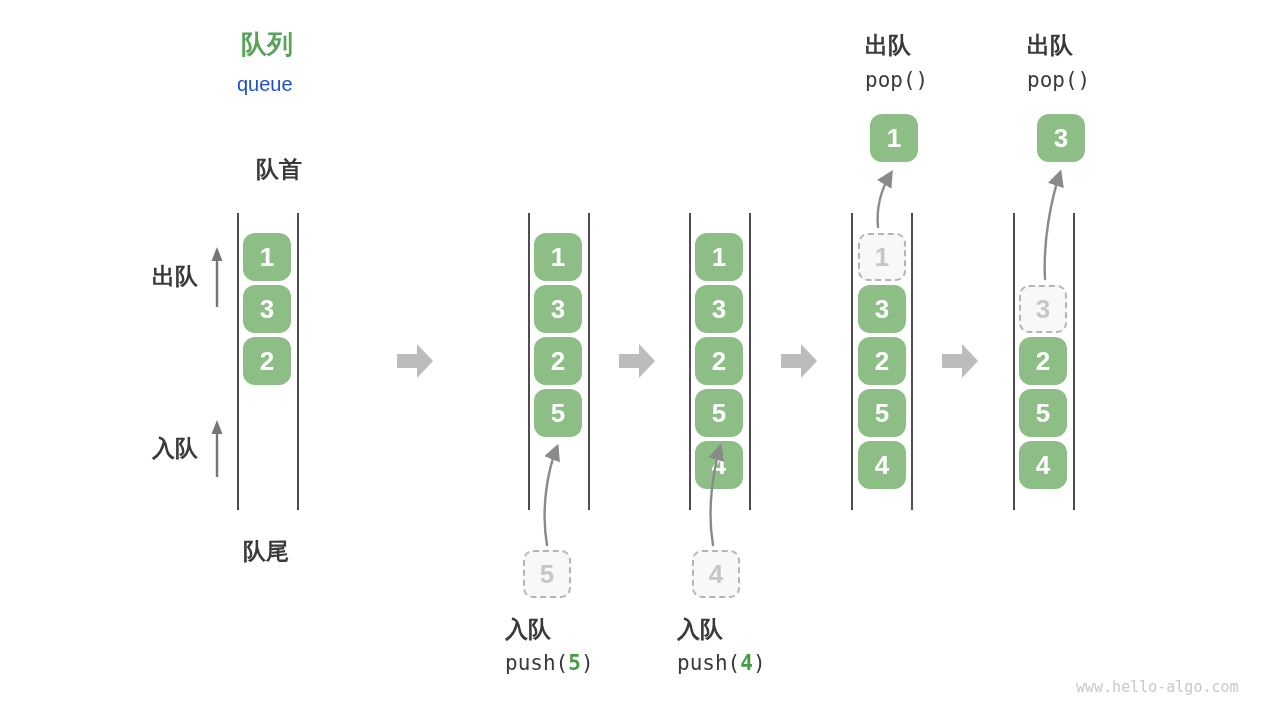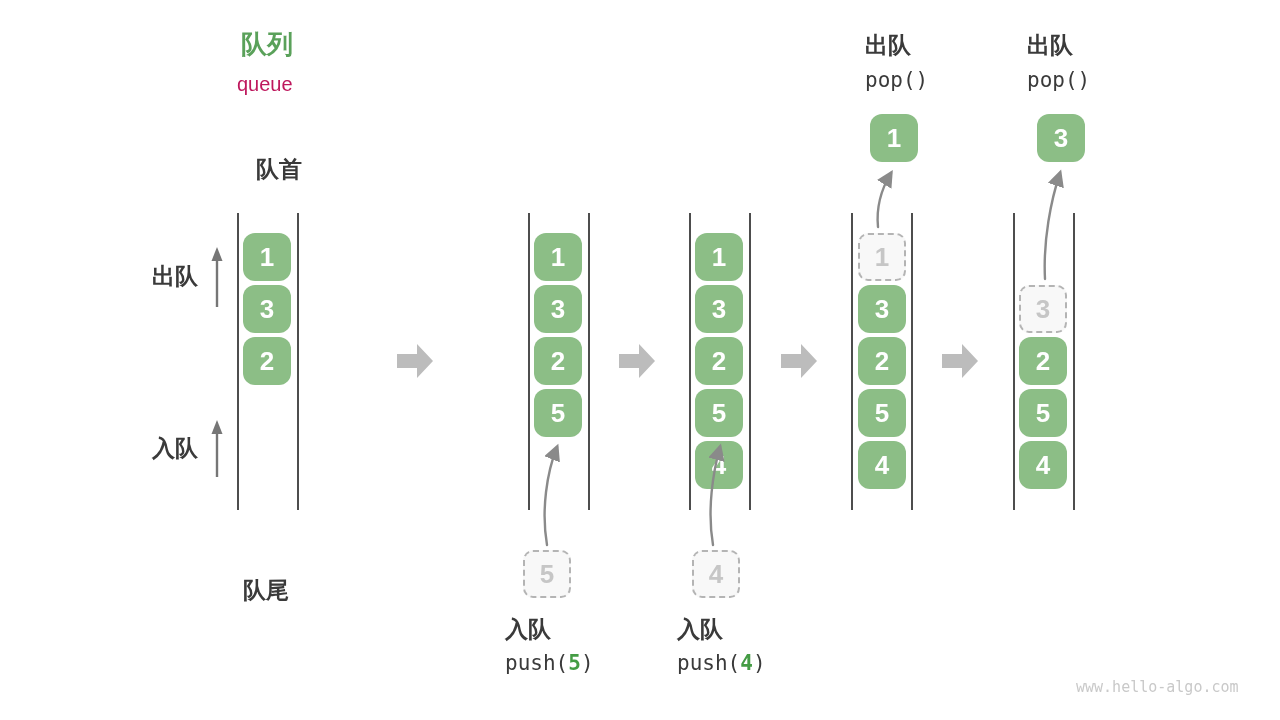--- a/index.html
+++ b/index.html
@@ -16,37 +16,37 @@
     font-size: 26px; font-weight: bold;
     font-family: "Liberation Sans", sans-serif;
   }
   .ghost {
     background: #f8f8f8; border: 2px dashed #b4b4b4; color: #c6c6c6;
     border-radius: 10px;
   }
 
   .cn { position: absolute; font-size: 23px; font-weight: bold; color: #3a3a3a; line-height: 1.1; }
   .title-cn { position: absolute; font-size: 26px; font-weight: bold; color: #5AA15A; line-height: 1.1; }
-  .subtitle { position: absolute; font-size: 20px; color: #be185d; line-height: 1.1; }
+  .subtitle { position: absolute; font-size: 20px; color: #1d4ed8; line-height: 1.1; }
   .code { position: absolute; font-family: "DejaVu Sans Mono", monospace; font-size: 21px; color: #3a3a3a; line-height: 1.1; }
   .code .arg { color: #449C44; font-weight: bold; }
   .watermark { position: absolute; font-family: "DejaVu Sans Mono", monospace; font-size: 15px; color: #c9c9c9; }
 
   svg.overlay { position: absolute; left: 0; top: 0; width: 1280px; height: 720px; pointer-events: none; }
 </style>
 </head>
 <body>
 
 <div class="canvas">
 
   <div class="title-cn" style="left:241px; top:30px;">队列</div>
   <div class="subtitle" style="left:237px; top:73px;">queue</div>
 
   <div class="cn" style="left:243px; top:157px;margin-left:13px;">队首</div>
-  <div class="cn" style="left:243px; top:539px;margin-top:39px;">队尾</div>
+  <div class="cn" style="left:243px; top:539px;">队尾</div>
   <div class="cn" style="left:152px; top:264px;">出队</div>
   <div class="cn" style="left:152px; top:436px;">入队</div>
 
   <div class="wall" style="left:237px;"></div>
   <div class="wall" style="left:297px;"></div>
   <div class="wall" style="left:528px;"></div>
   <div class="wall" style="left:588px;"></div>
   <div class="wall" style="left:689px;"></div>
   <div class="wall" style="left:749px;"></div>
   <div class="wall" style="left:851px;"></div>

